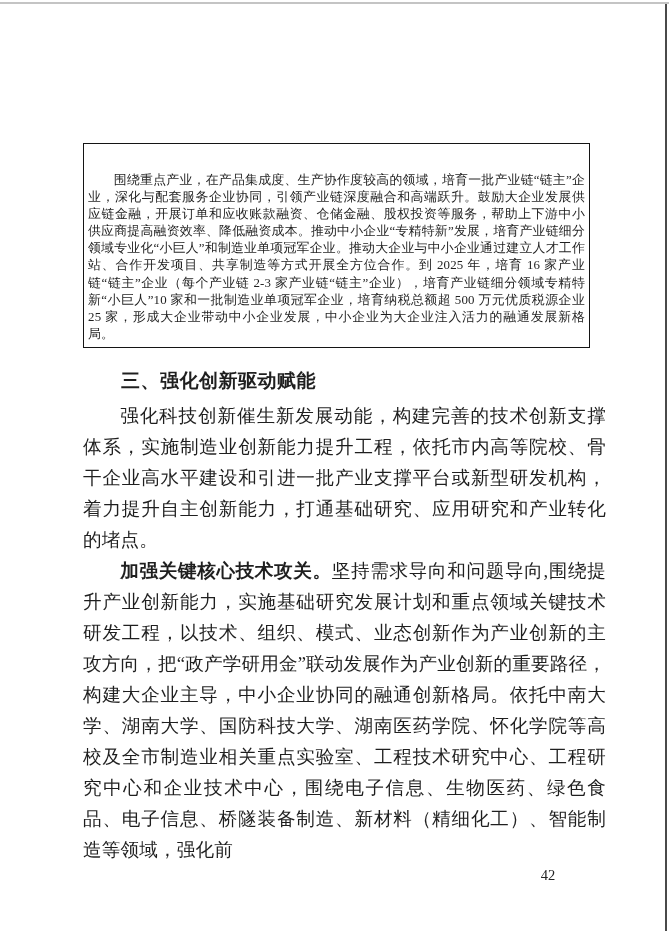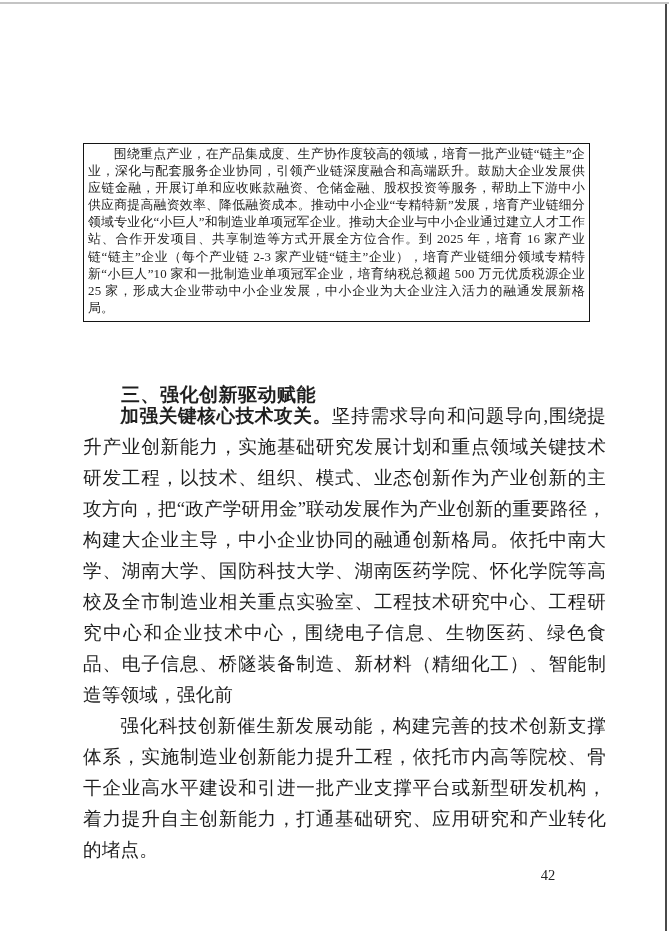--- a/index.html
+++ b/index.html
@@ -35,24 +35,25 @@
     border-bottom:1.2px solid #141414;
     letter-spacing:0.4px;
     white-space:nowrap;overflow:hidden;
   }
   .feature-box-body{
     padding:2px 4px 4px 4px;
     font-size:12.9px;line-height:17.1px;
     text-align:justify;text-justify:inter-ideograph;
     text-indent:2em;
     letter-spacing:0.2px;
+    margin-top:26px;
   }
   
   .section-heading{
-    position:absolute;left:83px;top:384px;width:522px;
+    position:absolute;left:83px;top:370px;width:522px;
     text-indent:2em;
     font-family:"Liberation Sans","DejaVu Sans",sans-serif;
     font-weight:bold;font-size:19px;line-height:22px;
     letter-spacing:0.5px;
     white-space:nowrap;
   }
   .body-text{
     position:absolute;left:83px;top:400px;width:523px;
   }
   .body-text p{
@@ -79,17 +80,17 @@
 <div class="page-top-edge"></div>
 <div class="page-right-edge"></div>
 
 <div class="feature-box">
   <div class="feature-box-body">围绕重点产业，在产品集成度、生产协作度较高的领域，培育一批产业链“链主”企业，深化与配套服务企业协同，引领产业链深度融合和高端跃升。鼓励大企业发展供应链金融，开展订单和应收账款融资、仓储金融、股权投资等服务，帮助上下游中小供应商提高融资效率、降低融资成本。推动中小企业“专精特新”发展，培育产业链细分领域专业化“小巨人”和制造业单项冠军企业。推动大企业与中小企业通过建立人才工作站、合作开发项目、共享制造等方式开展全方位合作。到 2025 年，培育 16 家产业链“链主”企业（每个产业链 2-3 家产业链“链主”企业），培育产业链细分领域专精特新“小巨人”10 家和一批制造业单项冠军企业，培育纳税总额超 500 万元优质税源企业 25 家，形成大企业带动中小企业发展，中小企业为大企业注入活力的融通发展新格局。</div>
 </div>
 
 <div class="section-heading">三、强化创新驱动赋能</div>
 
 <div class="body-text">
+  <p>强化科技创新催生新发展动能，构建完善的技术创新支撑体系，实施制造业创新能力提升工程，依托市内高等院校、骨干企业高水平建设和引进一批产业支撑平台或新型研发机构，着力提升自主创新能力，打通基础研究、应用研究和产业转化的堵点。</p>
   <p><span class="para-lead">加强关键核心技术攻关。</span><span>坚持需求导向和问题导向,围绕提升产业创新能力，实施基础研究发展计划和重点领域关键技术研发工程，以技术、组织、模式、业态创新作为产业创新的主攻方向，把“政产学研用金”联动发展作为产业创新的重要路径，构建大企业主导，中小企业协同的融通创新格局。依托中南大学、湖南大学、国防科技大学、湖南医药学院、怀化学院等高校及全市制造业相关重点实验室、工程技术研究中心、工程研究中心和企业技术中心，围绕电子信息、生物医药、绿色食品、电子信息、桥隧装备制造、新材料（精细化工）、智能制造等领域，强化前</span></p>
-  <p>强化科技创新催生新发展动能，构建完善的技术创新支撑体系，实施制造业创新能力提升工程，依托市内高等院校、骨干企业高水平建设和引进一批产业支撑平台或新型研发机构，着力提升自主创新能力，打通基础研究、应用研究和产业转化的堵点。</p>
 </div>
 
 <div class="page-number">42</div>
 
 </body></html>

